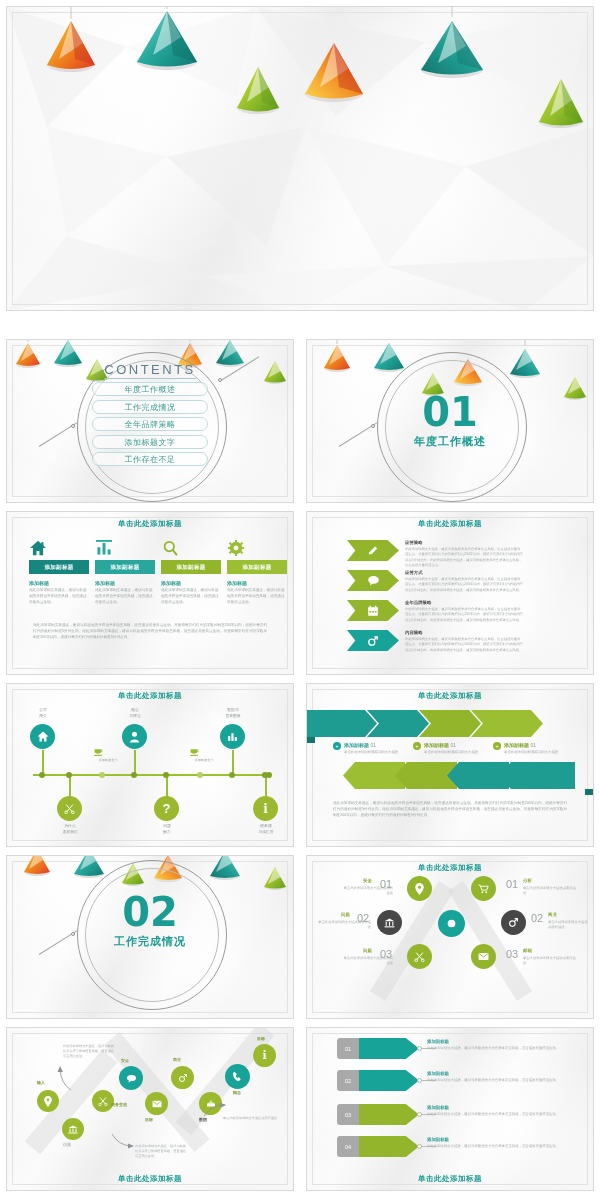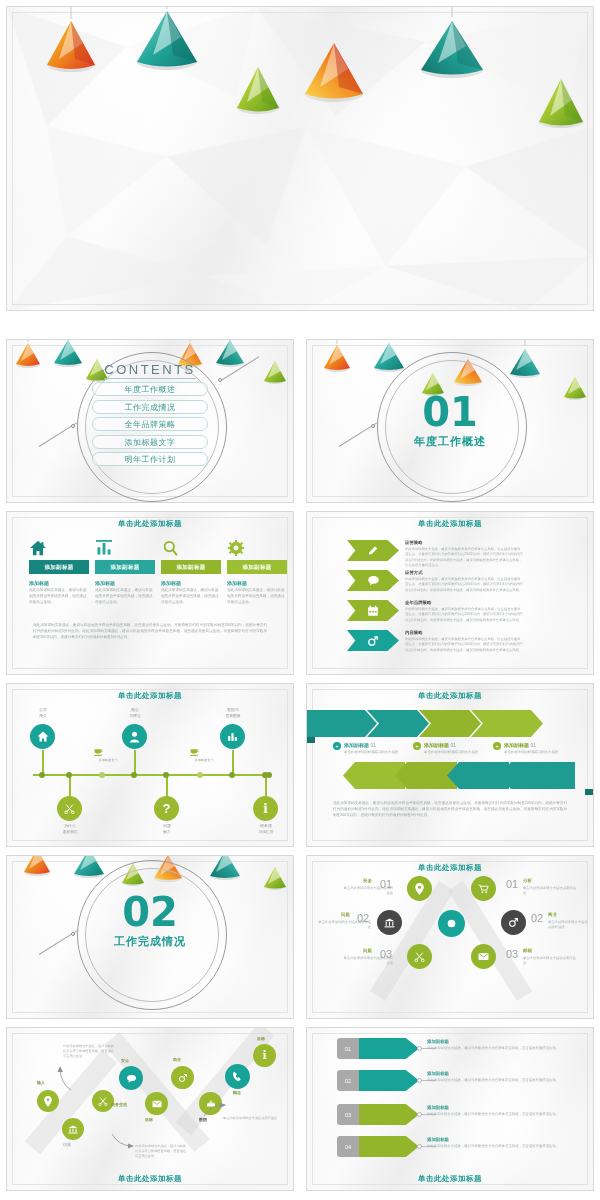--- a/index.html
+++ b/index.html
@@ -330,21 +330,21 @@
     <div class="tick-dot" style="left:64px; top:84px;"></div>
     <div class="tick-line" style="left:214px; top:40px; width:45px; transform:rotate(-32deg);"></div>
     <div class="tick-dot" style="left:211px; top:38px;"></div>
 
     <div class="contents-heading">CONTENTS</div>
     <div class="contents-list">
       <div class="contents-item">年度工作概述</div>
       <div class="contents-item">工作完成情况</div>
       <div class="contents-item">全年品牌策略</div>
       <div class="contents-item">添加标题文字</div>
-      <div class="contents-item">明年工作计划</div>
+      <div class="contents-item">工作存在不足</div>
     </div>
   </div>
 
   <div class="slide" style="left:306px; top:339px; width:288px; height:164px;">
     <div class="inner-frame"></div>
     <div class="lamp" style="left:16px; top:-2px; width:28px; height:34px;">
       <div class="cord" style="height:6px;"></div>
       <svg class="cone" viewBox="0 0 28 28" width="28" height="28">
           <ellipse cx="14" cy="24" rx="13" ry="4" fill="url(#gShade)"></ellipse>
           <path d="M14 1 L27 24 Q14 28 1 24 Z" fill="url(#gOrange)"></path>

